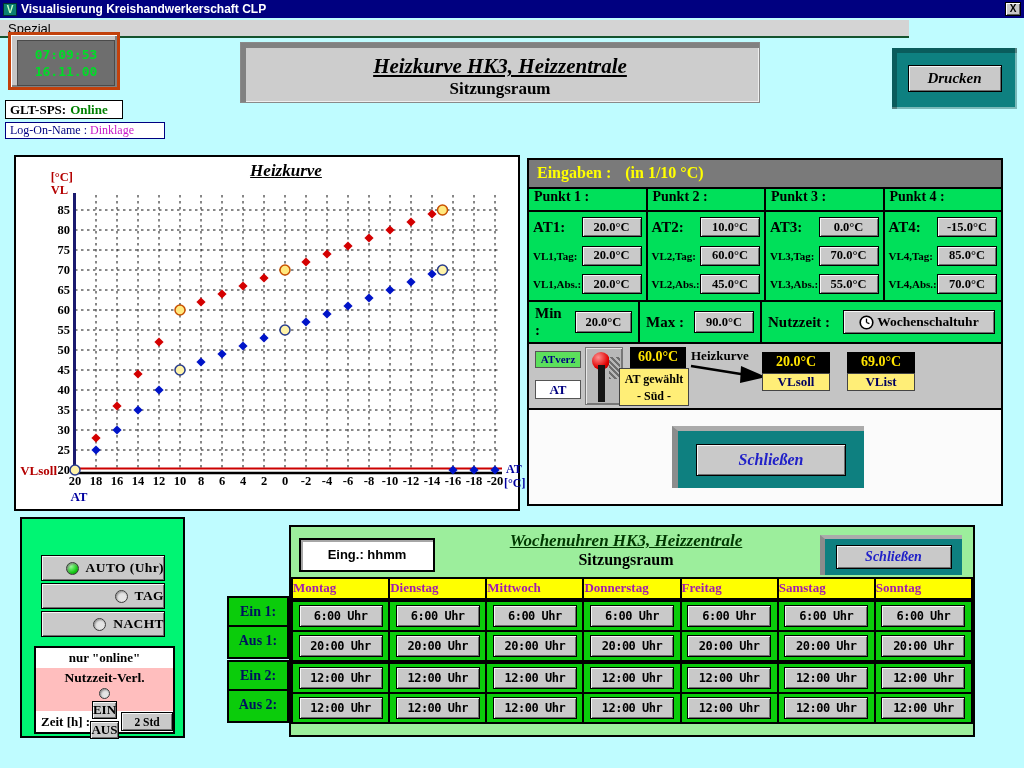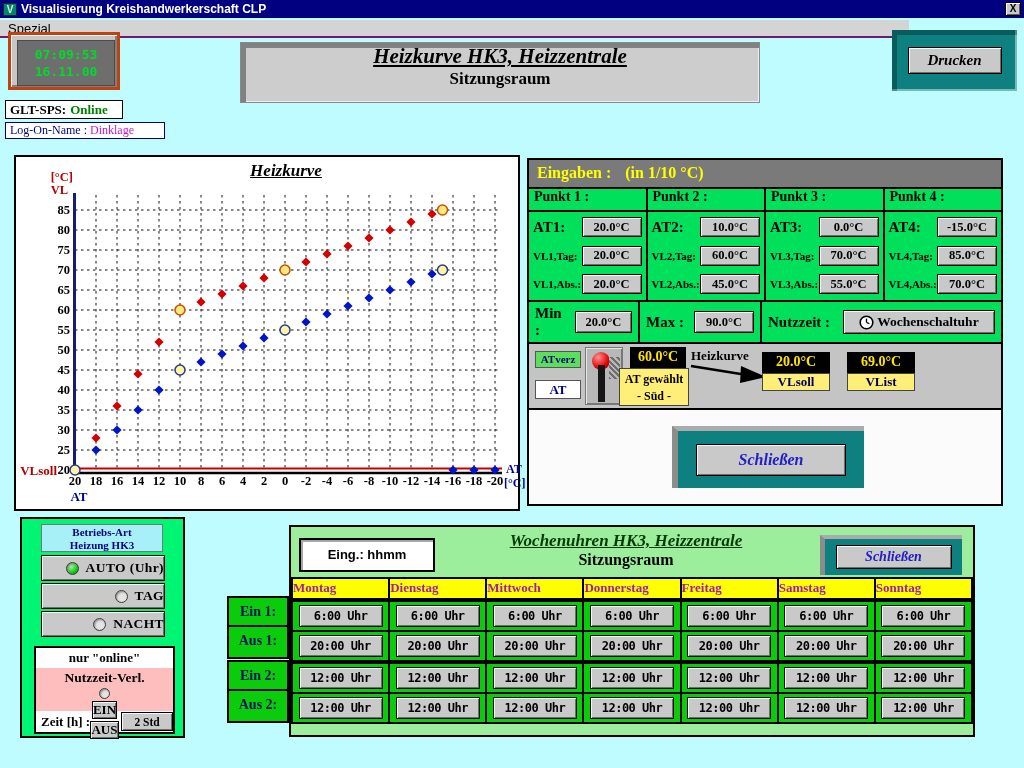--- a/index.html
+++ b/index.html
@@ -14,21 +14,21 @@
   
   .titlebar { left:0; top:2; width:1024px; height:18px; background:#000080;
     display:flex; align-items:center; padding:0 3px; gap:4px; }
   .titlebar .apptitle { color:#fff; font:bold 12px "Liberation Sans", sans-serif; flex:1; }
   .appicon { width:14px; height:13px; background:#0A8070; border:1px solid #003030;
     color:#C8FFC8; font:bold 10px "Liberation Sans", sans-serif; text-align:center; line-height:11px; }
   .closebtn { width:16px; height:14px; background:#C8C8C8; border:1px solid #000;
     box-shadow: inset 1px 1px 0 #fff, inset -1px -1px 0 #606060;
     font:bold 10px "Liberation Sans", sans-serif; text-align:center; line-height:12px; color:#000; }
   .menubar { left:0; top:20px; width:909px; height:18px; background:#D4D4D4;
-    border-bottom:2px solid #701a75; display:flex; align-items:center; }
+    border-bottom:2px solid #14532d; display:flex; align-items:center; }
   .menuitem { font:13px "Liberation Sans", sans-serif; color:#000; padding:0 8px; }
   .menuitem .accel { text-decoration: underline; }
 
   
   .btn3d { background:#C9C9C9; border:1px solid #000;
     box-shadow: inset 1px 1px 0 #F6F6F6, inset -1px -1px 0 #6E6E6E;
     display:flex; align-items:center; justify-content:center; color:#000; }
   .tealpanel { background:#0E8080; }
 
   
@@ -40,24 +40,24 @@
   .gltbox { left:5px; top:100px; width:118px; height:19px; background:#fff; border:1px solid #000;
     font:bold 13px "Liberation Serif", serif; line-height:17px; padding-left:4px; }
   .gltbox .on { color:#008000; margin-left:4px; }
   .logonbox { left:5px; top:122px; width:160px; height:17px; background:#fff; border:1px solid #000080;
     font:12px "Liberation Serif", serif; line-height:15px; padding-left:4px; color:#000080; }
   .logonbox .who { color:#C819C8; margin-left:3px; }
 
   
   .headerpanel { left:240px; top:42px; width:520px; height:61px; background:#CDCDCD;
     border:1px solid #8A8A8A; box-shadow: inset 5px 5px 0 #818181, inset -1px -1px 0 #EFEFEF;
-    text-align:center; padding-top:1px; }
+    text-align:center; padding-top:11px; }
   .headerpanel .t1 { font:bold italic 21px "Liberation Serif", serif; text-decoration:underline; color:#000; }
   .headerpanel .t2 { font:bold 17px "Liberation Serif", serif; color:#000; }
-  .druckenpanel { left:892px; top:30px; width:125px; height:61px;
+  .druckenpanel { left:892px; top:48px; width:125px; height:61px;
     box-shadow: inset 5px 5px 0 rgba(0,0,0,0.28), inset -2px -2px 0 rgba(255,255,255,0.45);
     display:flex; align-items:center; justify-content:center; }
   .druckenbtn { width:94px; height:27px; font:bold italic 15px "Liberation Serif", serif; }
 
   
   .chartpanel { left:14px; top:155px; width:506px; height:356px; background:#fff; border:2px solid #000; }
   .charttitle { position:absolute; left:170px; top:4px; width:200px; text-align:center;
     font:bold italic 17px "Liberation Serif", serif; text-decoration:underline; color:#000; }
   .chartpanel svg { position:absolute; left:0; top:0; overflow:visible; }
   svg text { font-family:"Liberation Serif", serif; font-weight:bold; }
@@ -444,24 +444,20 @@
     <div class="abs list">VList</div>
   </div>
 
   <div class="abs closearea">
     <div class="abs closepanel1 tealpanel">
       <div class="btn3d closebtn1">Schließen</div>
     </div>
   </div>
 
   <div class="abs bapanel">
-    <div class="abs bahead">
-      <div>Betriebs-Art</div>
-      <div>Heizung HK3</div>
-    </div>
     <div class="abs baopts">
         <div class="btn3d option">
           <span class="radio on"></span>
           <span class="olabel">AUTO (Uhr)</span>
         </div>
         <div class="btn3d option">
           <span class="radio"></span>
           <span class="olabel">TAG</span>
         </div>
         <div class="btn3d option">

